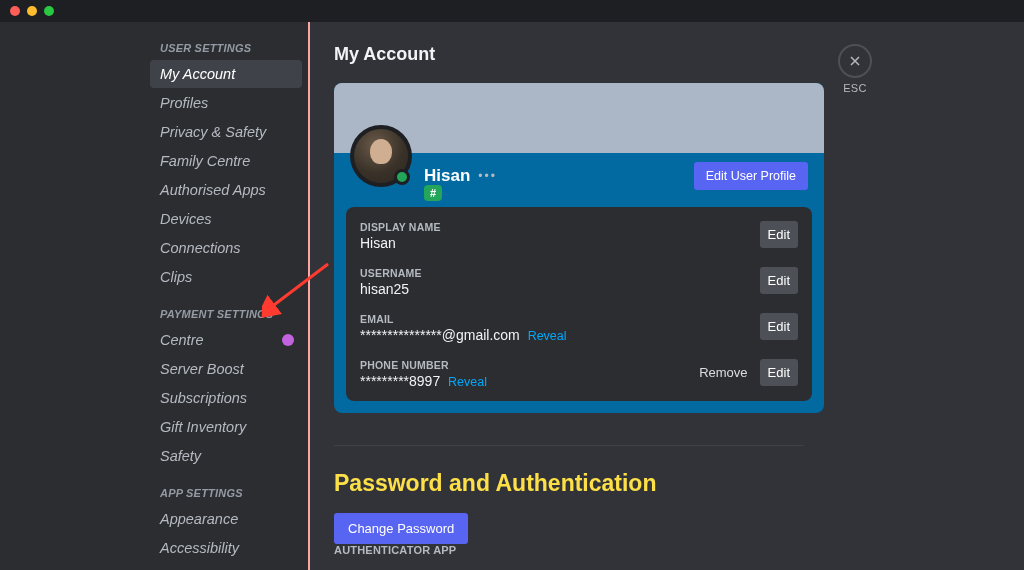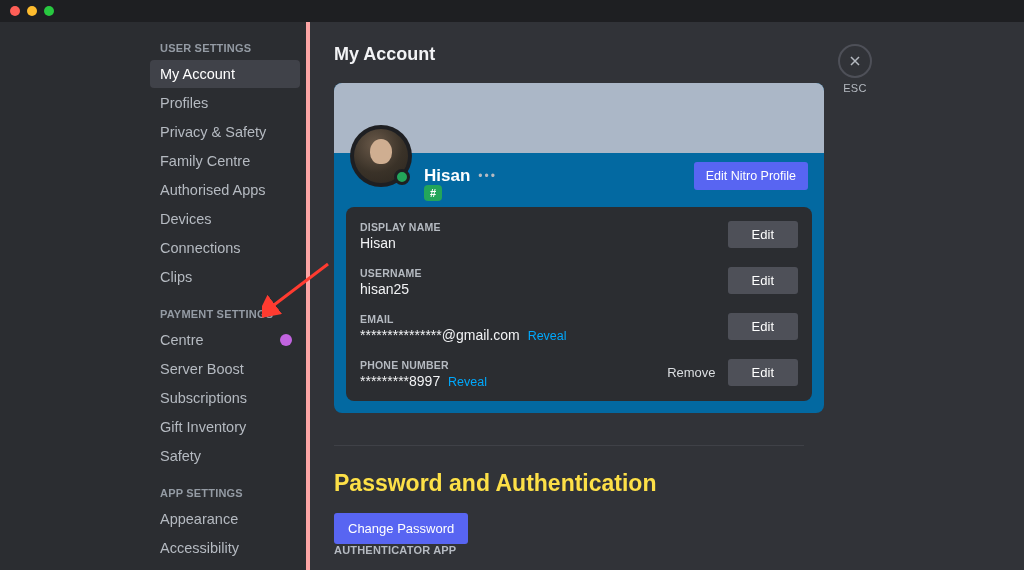--- a/index.html
+++ b/index.html
@@ -33,21 +33,22 @@
   .left-gutter {
     width: 150px;
     background: #2b2d31;
   }
 
   .sidebar {
     width: 160px;
     background: #2b2d31;
     overflow-y: auto;
     padding: 14px 6px 14px 0;
-    border-right: 4px solid #fca5a5;
+    border-right: 2px solid #fca5a5;
+    font-style: italic;
   }
   .sidebar::-webkit-scrollbar { width: 6px; }
   .sidebar::-webkit-scrollbar-thumb { background: #1a1b1e; border-radius: 3px; }
 
   .section-header {
     font-size: 11px;
     font-weight: 700;
     color: #949ba4;
     padding: 6px 10px;
     letter-spacing: 0.2px;
@@ -249,21 +250,21 @@
     border: none;
     font-size: 13px;
     cursor: pointer;
   }
   .gray-btn {
     background: #4e5058;
     color: #fff;
     border: none;
     border-radius: 3px;
     font-size: 13px;
-    padding: 6px 24px;
+    padding: 6px 8px;
     cursor: pointer;
   }
 
   .divider {
     width: 470px;
     height: 1px;
     background: #3f4147;
     margin: 32px 0 24px;
   }
 
@@ -366,21 +367,21 @@
           <div class="avatar"></div>
           <div class="status-dot"></div>
         </div>
         <div>
           <div class="name-row">
             <div class="display-name">Hisan</div>
             <div class="dots-menu">•••</div>
           </div>
         </div>
         <div class="hash-badge">#</div>
-        <button class="edit-profile-btn">Edit Nitro Profile</button>
+        <button class="edit-profile-btn">Edit User Profile</button>
       </div>
 
       <div class="fields">
 
         <div class="field-row">
           <div>
             <div class="field-label">DISPLAY NAME</div>
             <div class="field-value">Hisan</div>
           </div>
           <div class="field-actions">

